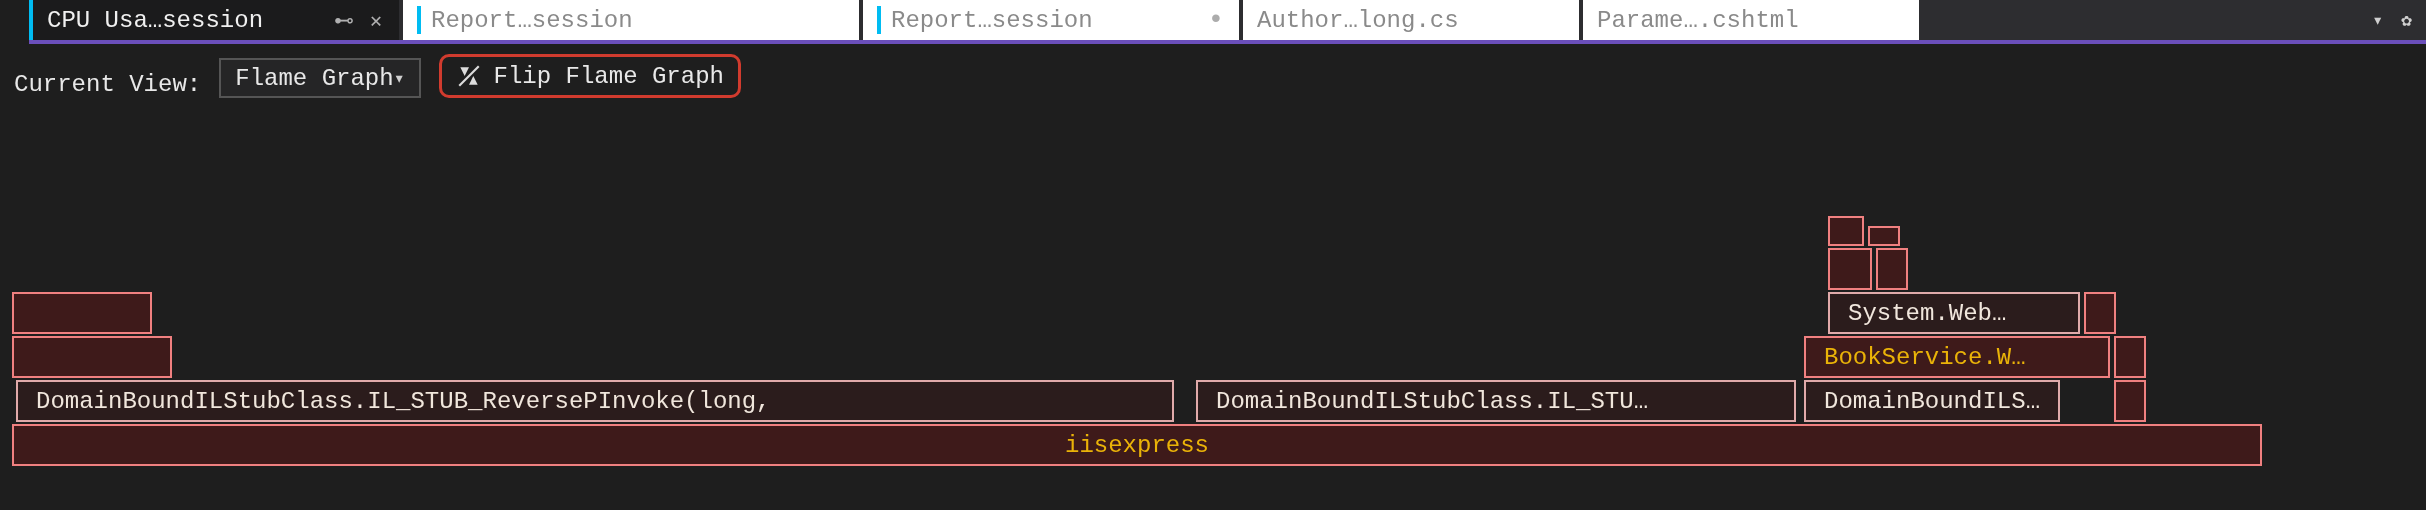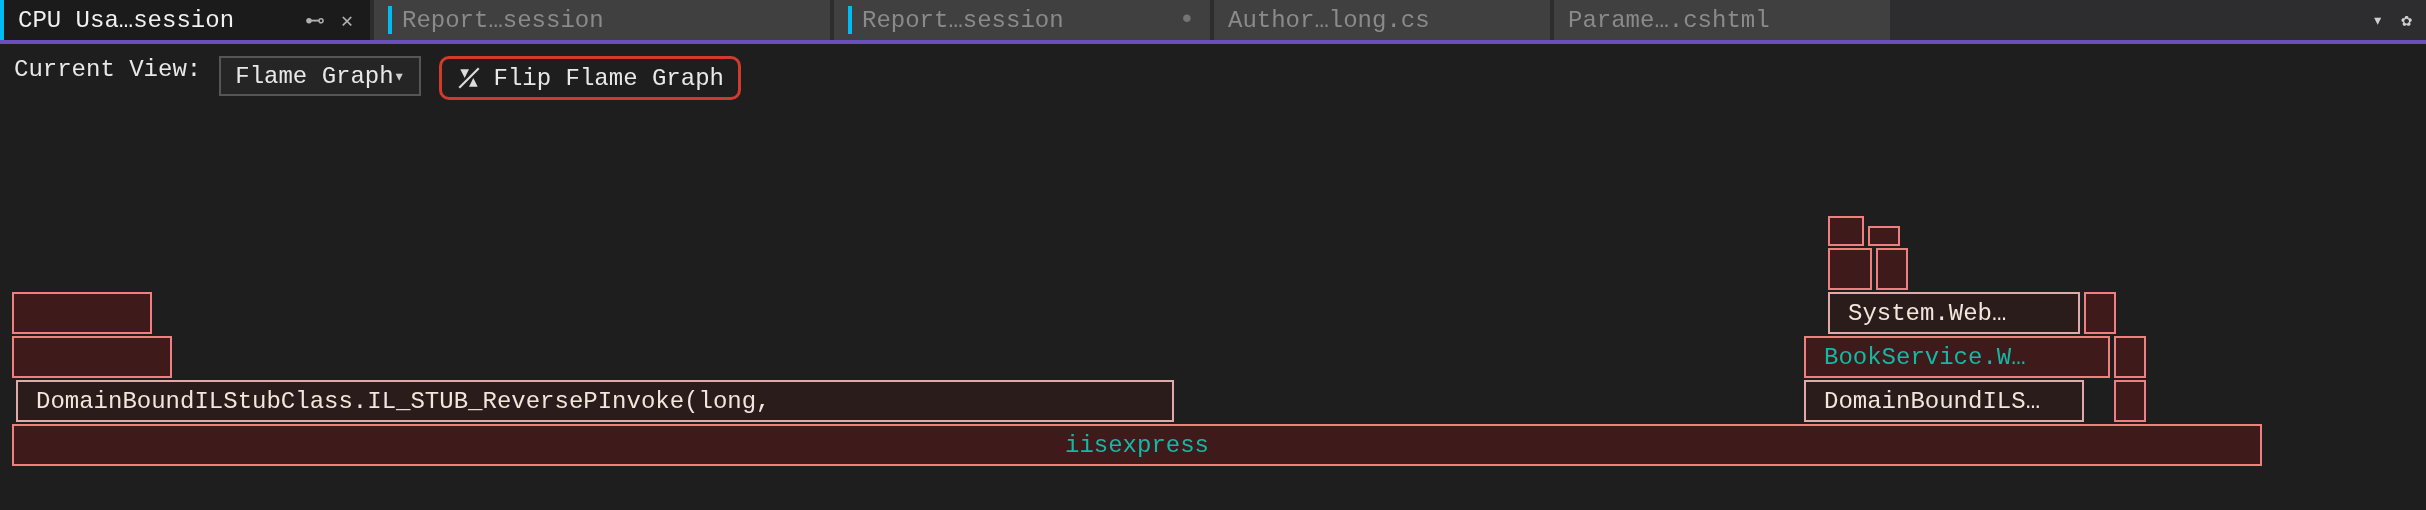--- a/index.html
+++ b/index.html
@@ -11,27 +11,28 @@
     color: #d4d4d4;
   }
 
   
   .tabstrip {
     display: flex;
     align-items: stretch;
     height: 44px;
     background: #2d2d30;
     border-bottom: 4px solid #6b4fbb;
+    margin-left: 29px;
   }
   .tab {
     display: flex;
     align-items: center;
     height: 100%;
     padding: 0 12px 0 14px;
-    background: #404040;
+    background: #ffffff;
     color: #8a8a8a;
     border-left: 4px solid #2d2d30;
     gap: 10px;
     min-width: 280px;
   }
   .tab.active {
     background: #1b1b1c;
     color: #f0f0f0;
     border-left: 4px solid #00bcf2;
   }
@@ -54,23 +55,23 @@
     align-items: center;
     gap: 18px;
     padding: 0 14px;
     color: #cfcfcf;
   }
   .tabstrip-tools span { font-size: 18px; }
 
   
   .toolbar {
     display: flex;
-    align-items: flex-start;
+    align-items: flex-end;
     height: 58px;
-    padding: 12px 14px;
+    padding: 4px 14px;
     gap: 18px;
     background: #1e1e1e;
     color: #e8e8e8;
   }
   .toolbar-label { white-space: nowrap; }
   .view-select {
     display: flex;
     align-items: center;
     border: 2px solid #555;
     background: #252526;
@@ -106,21 +107,21 @@
     display: flex;
     align-items: center;
     justify-content: center;
     font-size: 24px;
     white-space: nowrap;
     overflow: hidden;
     padding: 0 14px;
   }
   .frame.labelled { justify-content: flex-start; padding-left: 18px; }
   .frame.center { justify-content: center; }
-  .color-a { background: #3e1a1a; border-color: #f08080; color: #14b8a6; margin-top: 48px; } 
+  .color-a { background: #3e1a1a; border-color: #f08080; color: #eab308; margin-top: 48px; } 
   .color-b { background: #2b1c1c; border-color: #e0aaaa; color: #f0e6dc; } 
   .frame.nolabel { font-size:0; }
 </style>
 </head>
 <body>
 
 <div class="tabstrip">
   <div class="tab active" style="min-width:370px">
     <span class="tab-label">CPU Usa…session</span>
     <span class="pin">⊷</span>
@@ -170,21 +171,24 @@
 
 <div class="flame-area">
 
   <div class="frame color-a center" style="left:12px; width:2250px; bottom:40px; height:42px;">
     <span>iisexpress</span>
   </div>
 
   <div class="frame color-b labelled" style="left:16px; width:1158px; bottom:84px; height:42px;">
     <span>DomainBoundILStubClass.IL_STUB_ReversePInvoke(long,</span>
   </div>
-  <div class="frame color-b labelled" style="left:1804px; width:280px; bottom:84px; height:42px;">
+  <div class="frame color-b labelled" style="left:1196px; width:600px; bottom:84px; height:42px;">
+    <span>DomainBoundILStubClass.IL_STU…</span>
+  </div>
+  <div class="frame color-b labelled" style="left:1804px; width:256px; bottom:84px; height:42px;">
     <span>DomainBoundILS…</span>
   </div>
   <div class="frame color-a nolabel" style="left:2114px; width:16px; bottom:84px; height:42px;"></div>
 
   <div class="frame color-a nolabel" style="left:12px; width:160px; bottom:128px; height:42px;"></div>
   <div class="frame color-a labelled" style="left:1804px; width:306px; bottom:128px; height:42px;">
     <span>BookService.W…</span>
   </div>
   <div class="frame color-a nolabel" style="left:2114px; width:14px; bottom:128px; height:42px;"></div>
 

